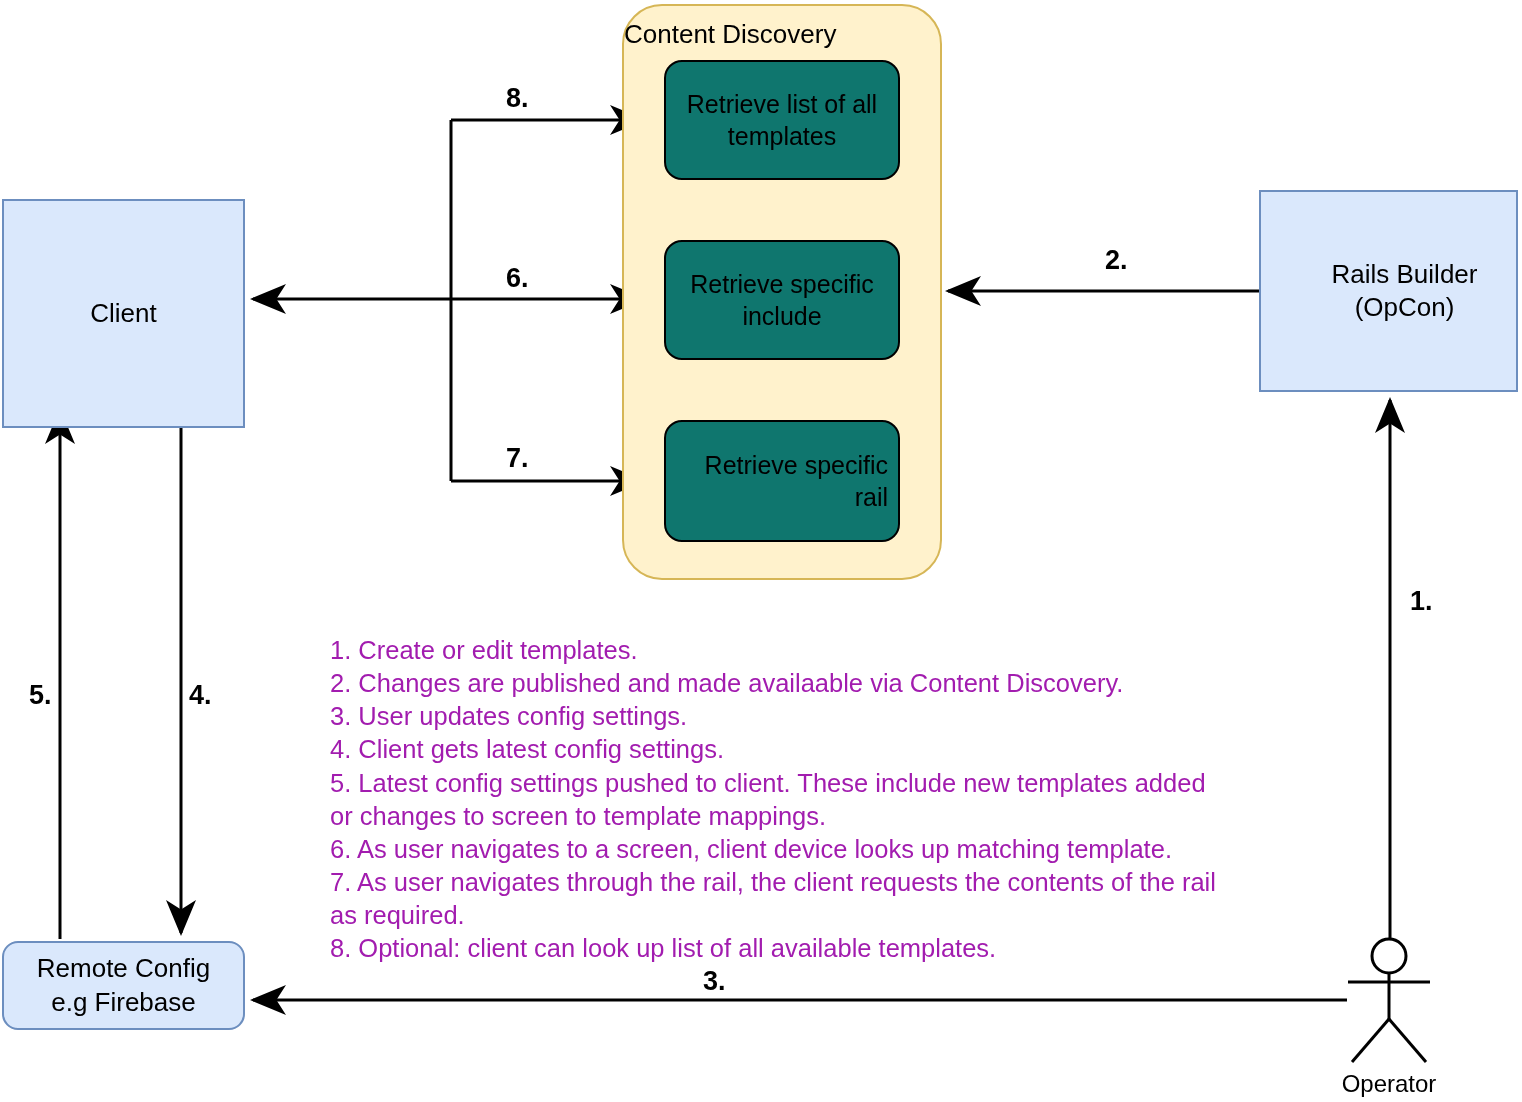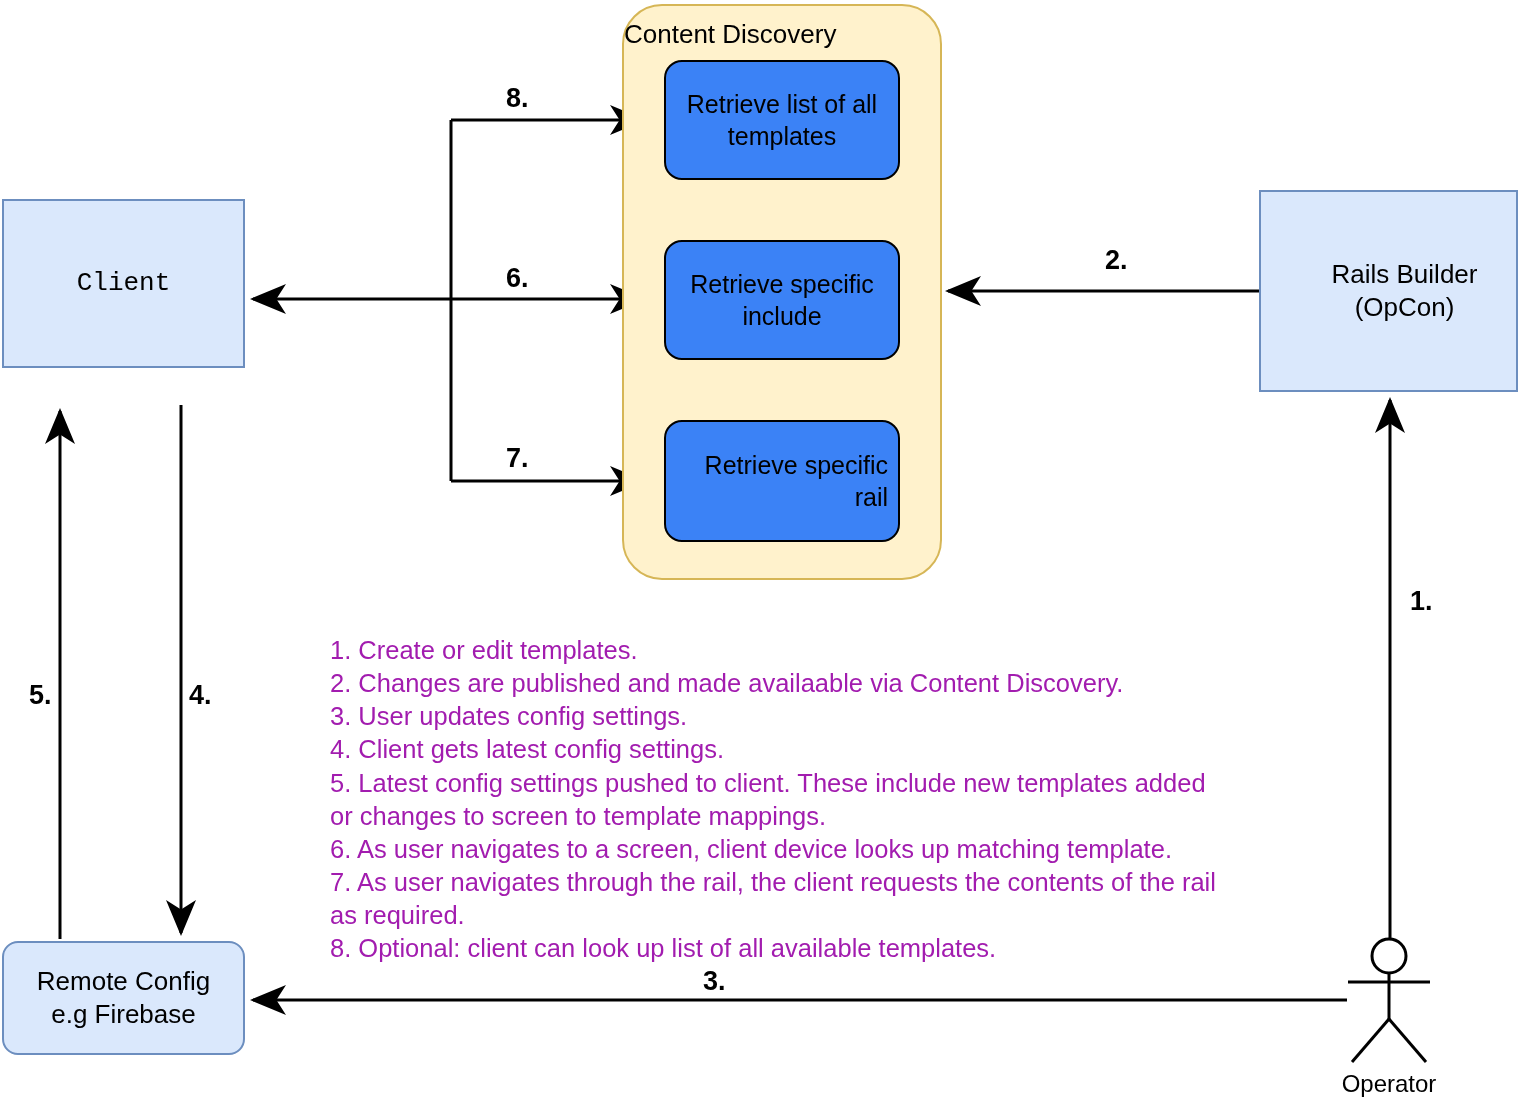--- a/index.html
+++ b/index.html
@@ -53,21 +53,21 @@
     width: 100%;
     top: 12px;
     left: 0;
     text-align: left;
     font-size: 26px;
     color: #000000;
   }
   .cd-box {
     position: absolute;
     box-sizing: border-box;
-    background: #3b82f6;
+    background: #0f766e;
     border: 2px solid #000000;
     border-radius: 18px;
     display: flex;
     align-items: center;
     justify-content: center;
     text-align: center;
     font-size: 25px;
     line-height: 1.28;
     color: #000000;
     padding: 0 10px;
@@ -130,25 +130,25 @@
 
     <g>
       <circle cx="1389" cy="956" r="17" fill="#ffffff" stroke="#000000" stroke-width="3"></circle>
       <path d="M1389,973 L1389,1019" fill="none" stroke="#000000" stroke-width="3"></path>
       <path d="M1348,982 L1430,982" fill="none" stroke="#000000" stroke-width="3"></path>
       <path d="M1389,1019 L1352,1062" fill="none" stroke="#000000" stroke-width="3"></path>
       <path d="M1389,1019 L1426,1062" fill="none" stroke="#000000" stroke-width="3"></path>
     </g>
   </svg>
 
-  <div class="node blue-box" style="left:2px; top:199px; width:243px; height:169px;font-family:Liberation Mono, monospace;">
+  <div class="node blue-box" style="left:2px; top:199px; width:243px; height:229px;">
     <span>Client</span>
   </div>
 
-  <div class="node blue-box blue-round" style="left:2px; top:941px; width:243px; height:114px; white-space:pre-line;">
+  <div class="node blue-box blue-round" style="left:2px; top:941px; width:243px; height:89px; white-space:pre-line;">
     <span>Remote Config
 e.g Firebase</span>
   </div>
 
   <div class="node blue-box" style="left:1259px; top:190px; width:259px; height:202px; white-space:pre-line;padding-left:32px;">
     <span>Rails Builder
 (OpCon)</span>
   </div>
 
   <div class="actor-label" style="left:1309px; top:1070px; width:160px;">Operator</div>

